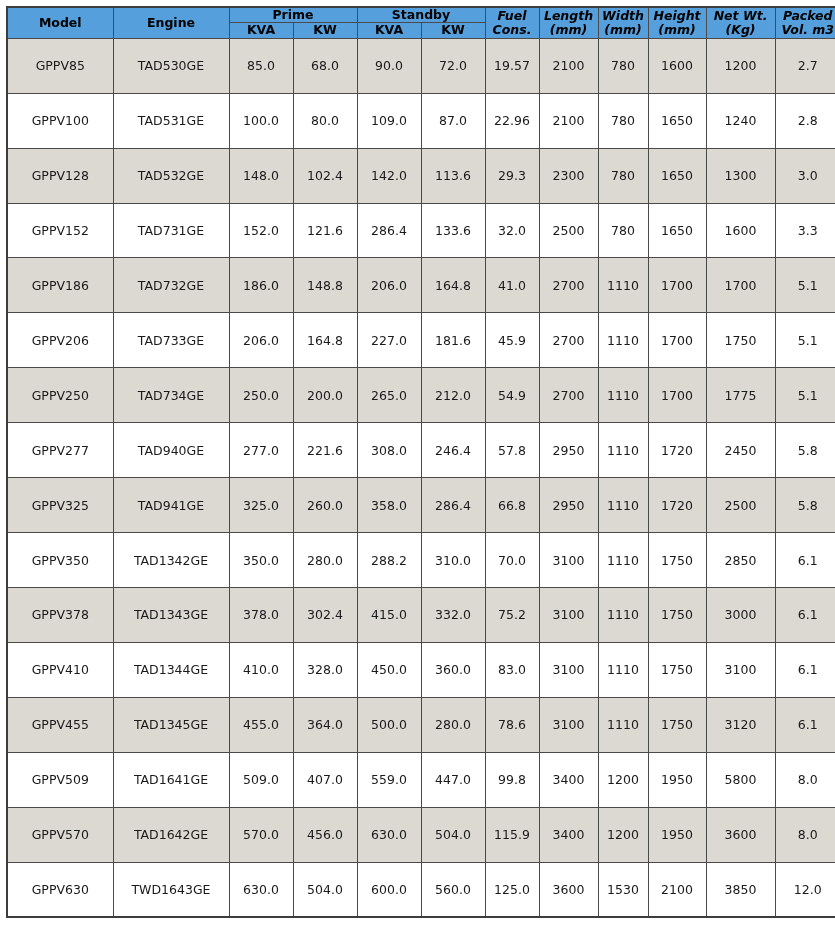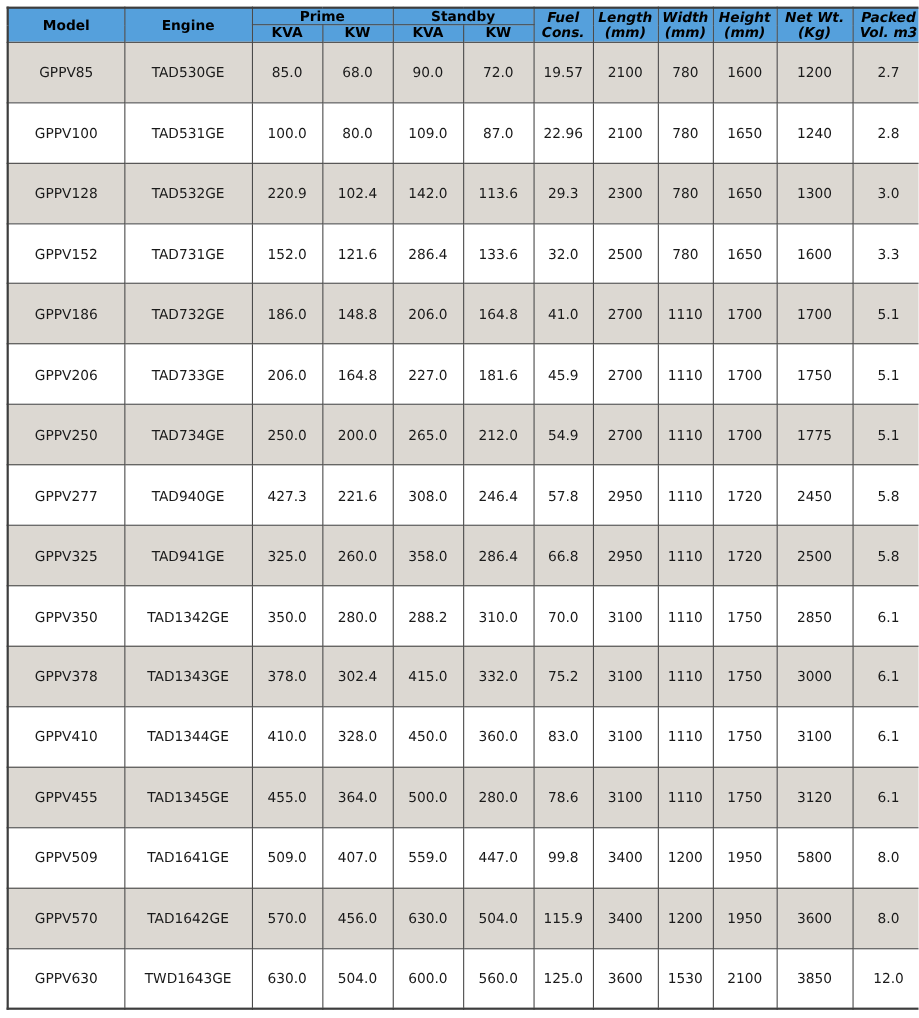--- a/index.html
+++ b/index.html
@@ -162,21 +162,21 @@
           <td>22.96</td>
           <td>2100</td>
           <td>780</td>
           <td>1650</td>
           <td>1240</td>
           <td>2.8</td>
         </tr>
         <tr class="row-shade">
           <td>GPPV128</td>
           <td>TAD532GE</td>
-          <td>220.9</td>
+          <td>148.0</td>
           <td>102.4</td>
           <td>142.0</td>
           <td>113.6</td>
           <td>29.3</td>
           <td>2300</td>
           <td>780</td>
           <td>1650</td>
           <td>1300</td>
           <td>3.0</td>
         </tr>
@@ -232,21 +232,21 @@
           <td>54.9</td>
           <td>2700</td>
           <td>1110</td>
           <td>1700</td>
           <td>1775</td>
           <td>5.1</td>
         </tr>
         <tr class="row-plain">
           <td>GPPV277</td>
           <td>TAD940GE</td>
-          <td>427.3</td>
+          <td>277.0</td>
           <td>221.6</td>
           <td>308.0</td>
           <td>246.4</td>
           <td>57.8</td>
           <td>2950</td>
           <td>1110</td>
           <td>1720</td>
           <td>2450</td>
           <td>5.8</td>
         </tr>

